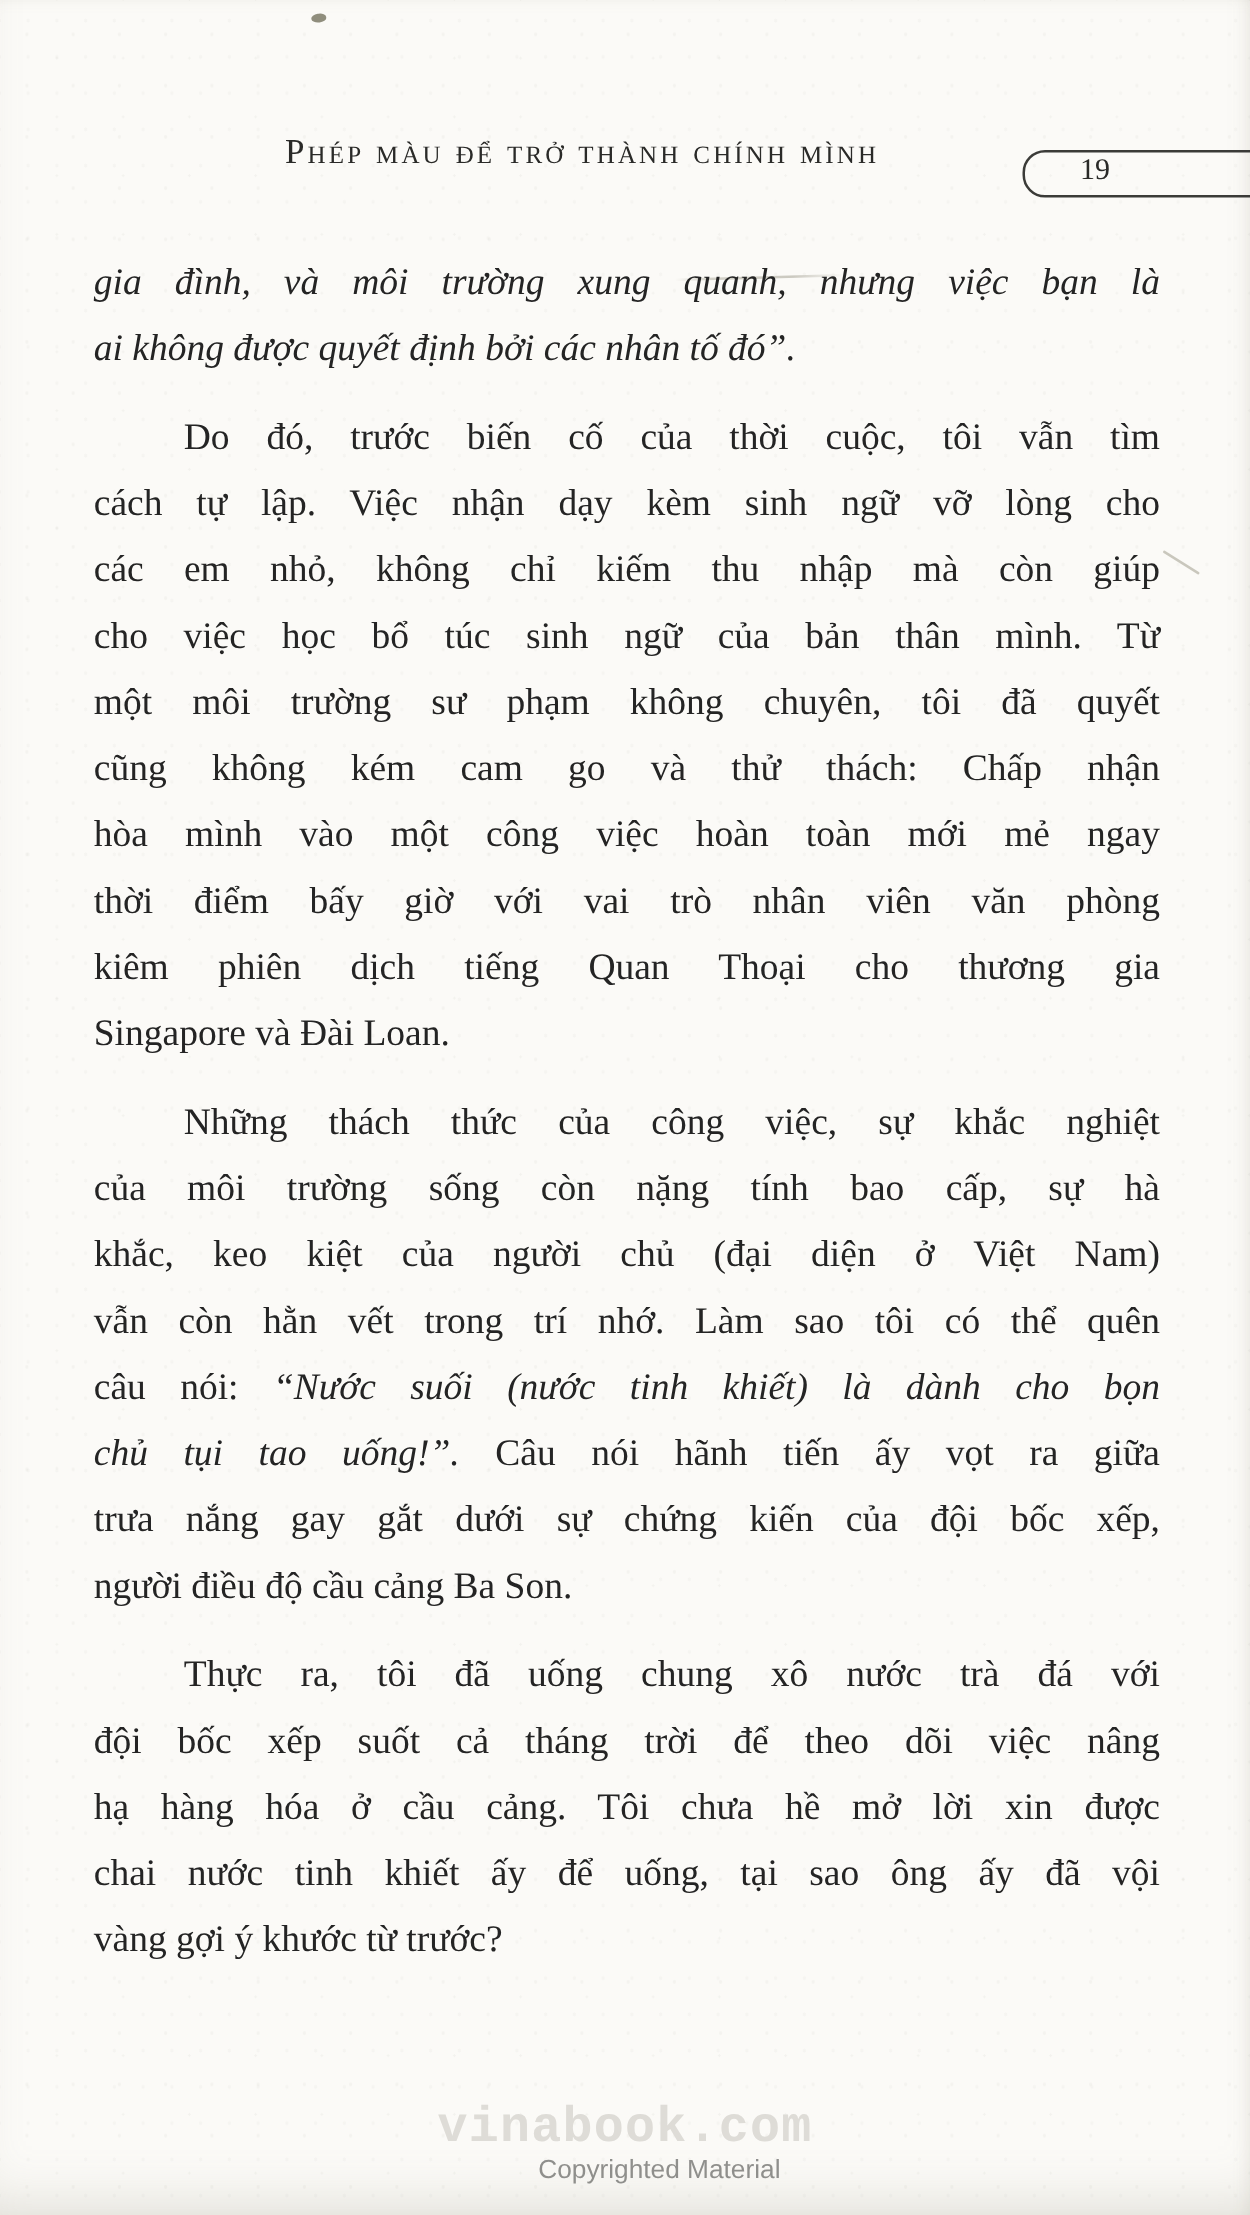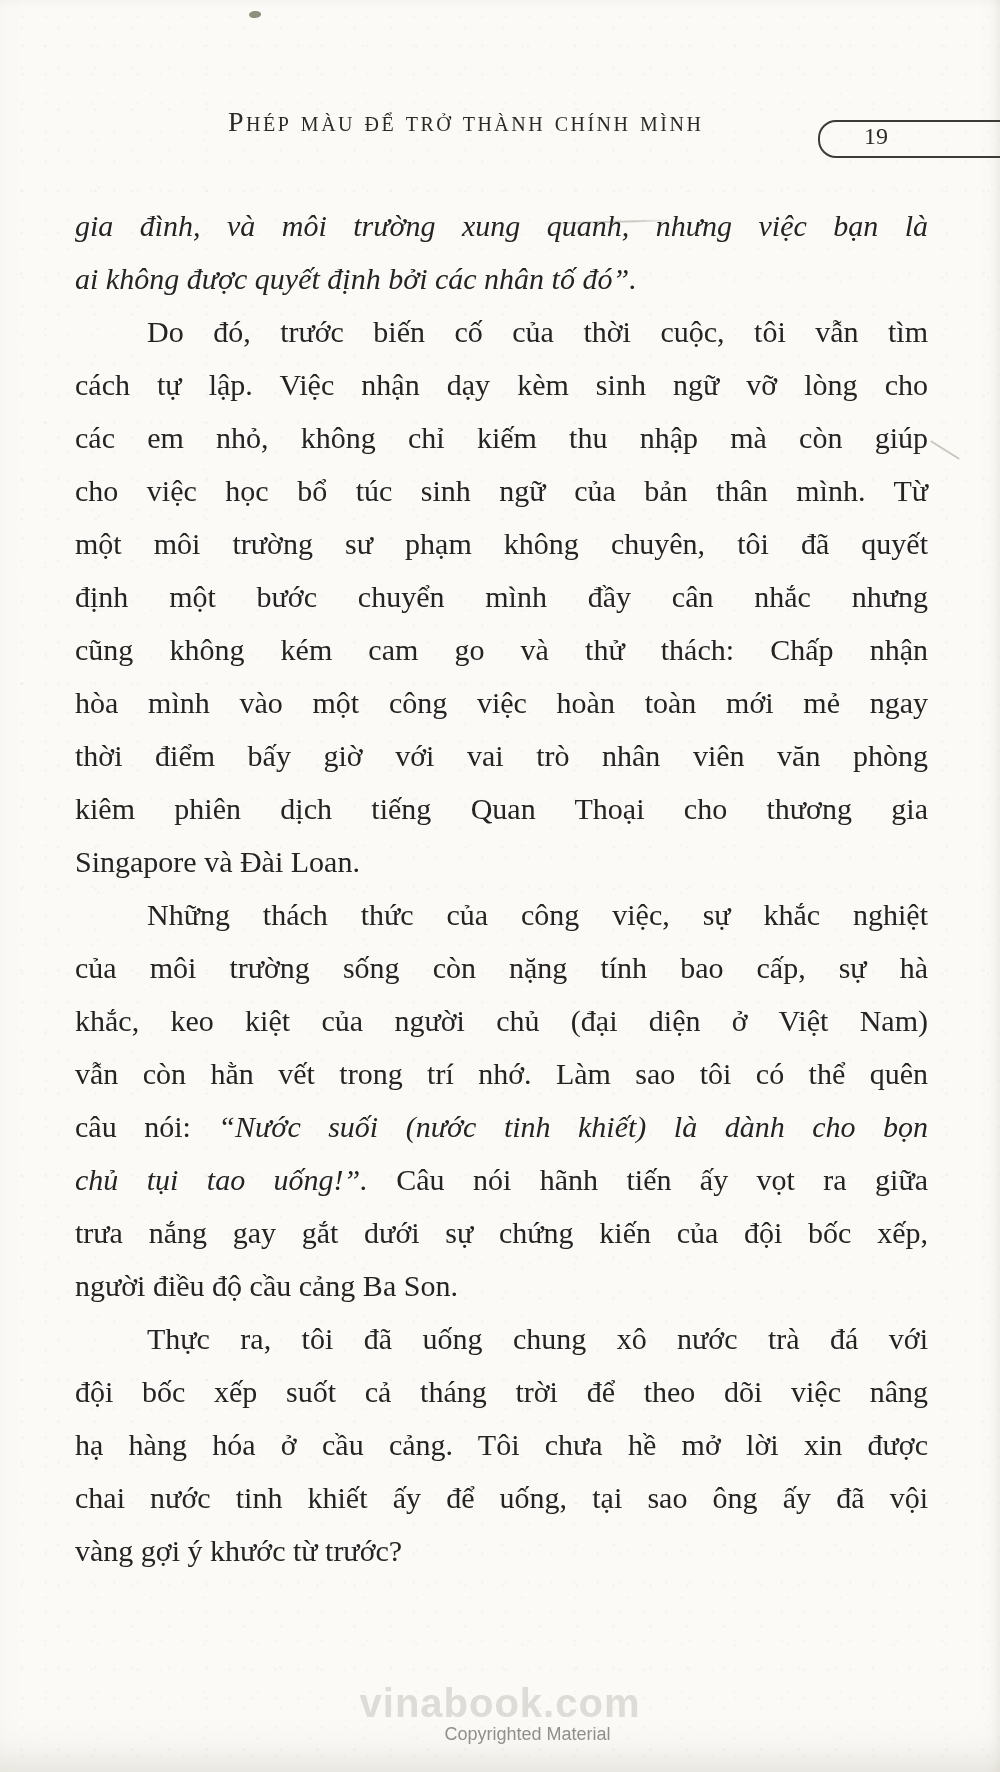--- a/index.html
+++ b/index.html
@@ -44,46 +44,46 @@
     position:absolute; left:44px; top:1px;
     font-size: 24px; color:#2a2a28;
   }
 
   
   .body-text {
     position:absolute; top:199px; left:75px; right:72px;
     font-size: 30px;
     line-height: 53px;
   }
-  .para + .para { }
+  .para + .para { margin-top: 18px; }
   .line {
     text-align: justify;
     text-align-last: justify;
     white-space: normal;
   }
   .line.lastline { text-align: left; text-align-last: left; }
   .line.indent { text-indent: 72px; }
   .it { font-style: italic; }
 
   
   .wm-site {
     position:absolute; top:1681px; left:0; right:0;
     text-align:center;
-    font-family: Liberation Sans, sans-serif;
+    font-family: Liberation Mono, monospace;
     font-weight: bold;
     font-size: 40px;
     letter-spacing: 1px;
     color: #dedcd7;
   }
   .wm-copy {
     position:absolute; top:1724px; left:0; right:0;
     text-align:center;
     padding-left: 55px;
     font-family: "Liberation Sans", "DejaVu Sans", sans-serif;
-    font-size: 18px;
+    font-size: 21px;
     color: #8f8f8c;
   }
 
   
   .speck-top {
     position:absolute; left:249px; top:11px;
     width:12px; height:7px;
     background:#7d7a67;
     border-radius:50% 50% 45% 55%;
     transform: rotate(-8deg);
@@ -125,21 +125,20 @@
       <div class="para">
         <div class="line"><span class="it">gia đình, và môi trường xung quanh, nhưng việc bạn là</span></div>
         <div class="line lastline"><span class="it">ai không được quyết định bởi các nhân tố đó”.</span></div>
       </div>
       <div class="para">
         <div class="line indent"><span>Do đó, trước biến cố của thời cuộc, tôi vẫn tìm</span></div>
         <div class="line"><span>cách tự lập. Việc nhận dạy kèm sinh ngữ vỡ lòng cho</span></div>
         <div class="line"><span>các em nhỏ, không chỉ kiếm thu nhập mà còn giúp</span></div>
         <div class="line"><span>cho việc học bổ túc sinh ngữ của bản thân mình. Từ</span></div>
         <div class="line"><span>một môi trường sư phạm không chuyên, tôi đã quyết</span></div>
-        <div class="line"><span>định một bước chuyển mình đầy cân nhắc nhưng</span></div>
         <div class="line"><span>cũng không kém cam go và thử thách: Chấp nhận</span></div>
         <div class="line"><span>hòa mình vào một công việc hoàn toàn mới mẻ ngay</span></div>
         <div class="line"><span>thời điểm bấy giờ với vai trò nhân viên văn phòng</span></div>
         <div class="line"><span>kiêm phiên dịch tiếng Quan Thoại cho thương gia</span></div>
         <div class="line lastline"><span>Singapore và Đài Loan.</span></div>
       </div>
       <div class="para">
         <div class="line indent"><span>Những thách thức của công việc, sự khắc nghiệt</span></div>
         <div class="line"><span>của môi trường sống còn nặng tính bao cấp, sự hà</span></div>
         <div class="line"><span>khắc, keo kiệt của người chủ (đại diện ở Việt Nam)</span></div>

